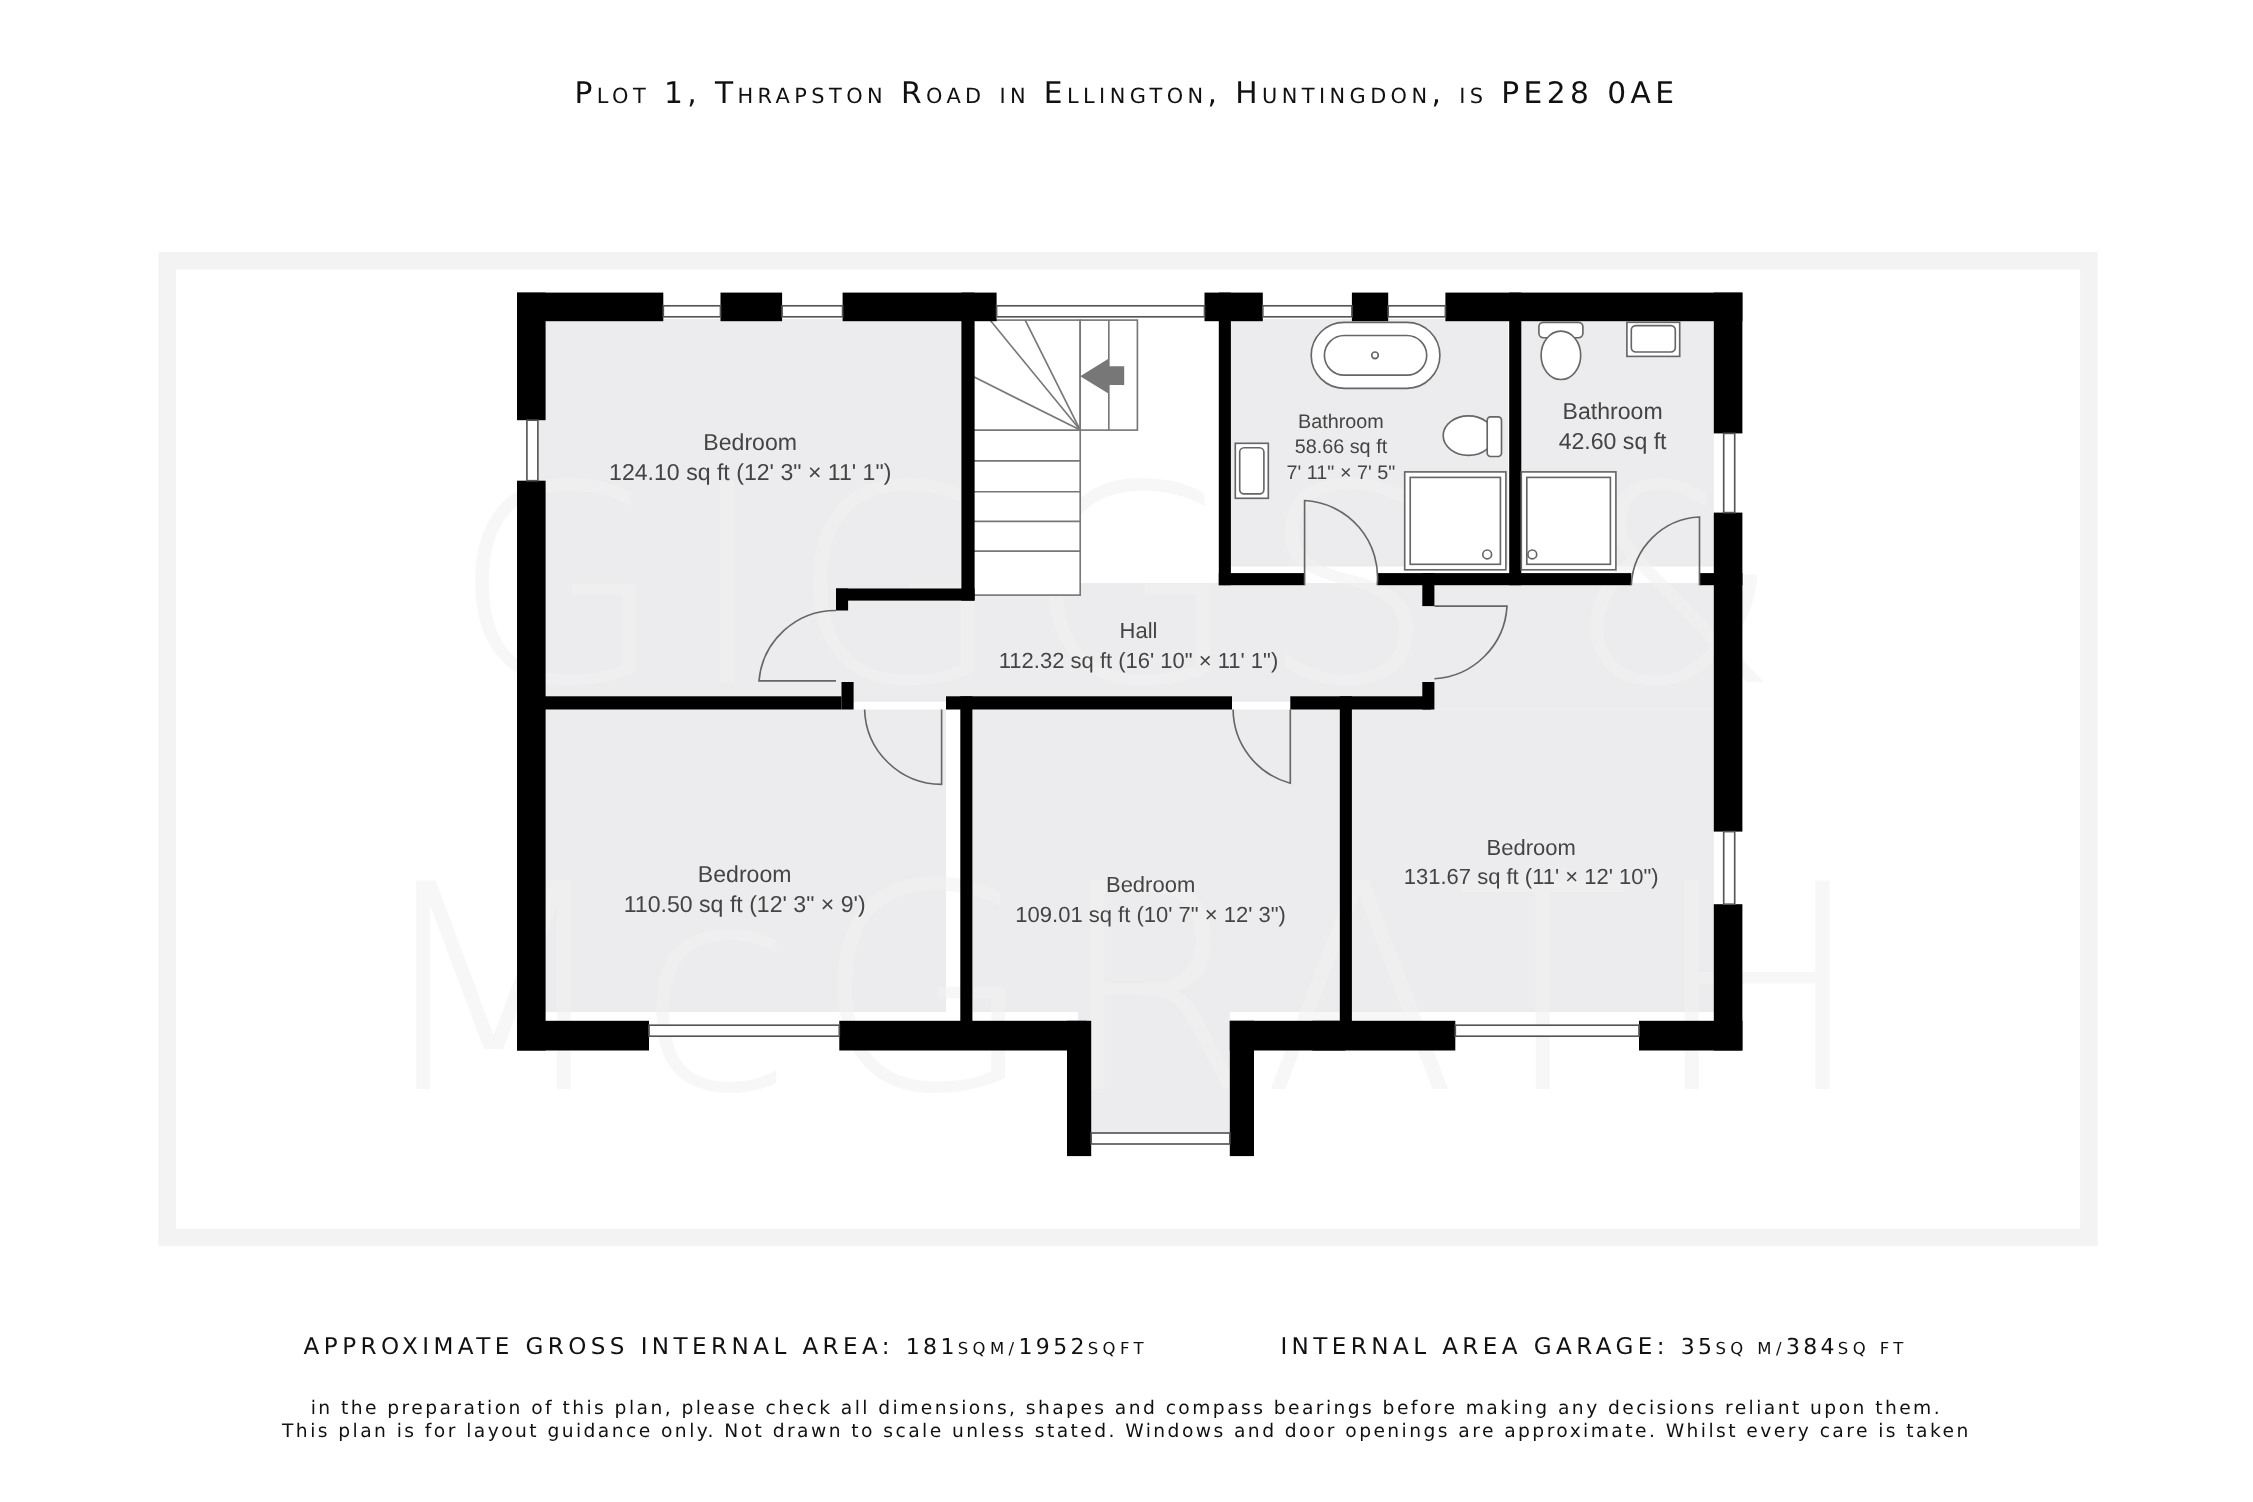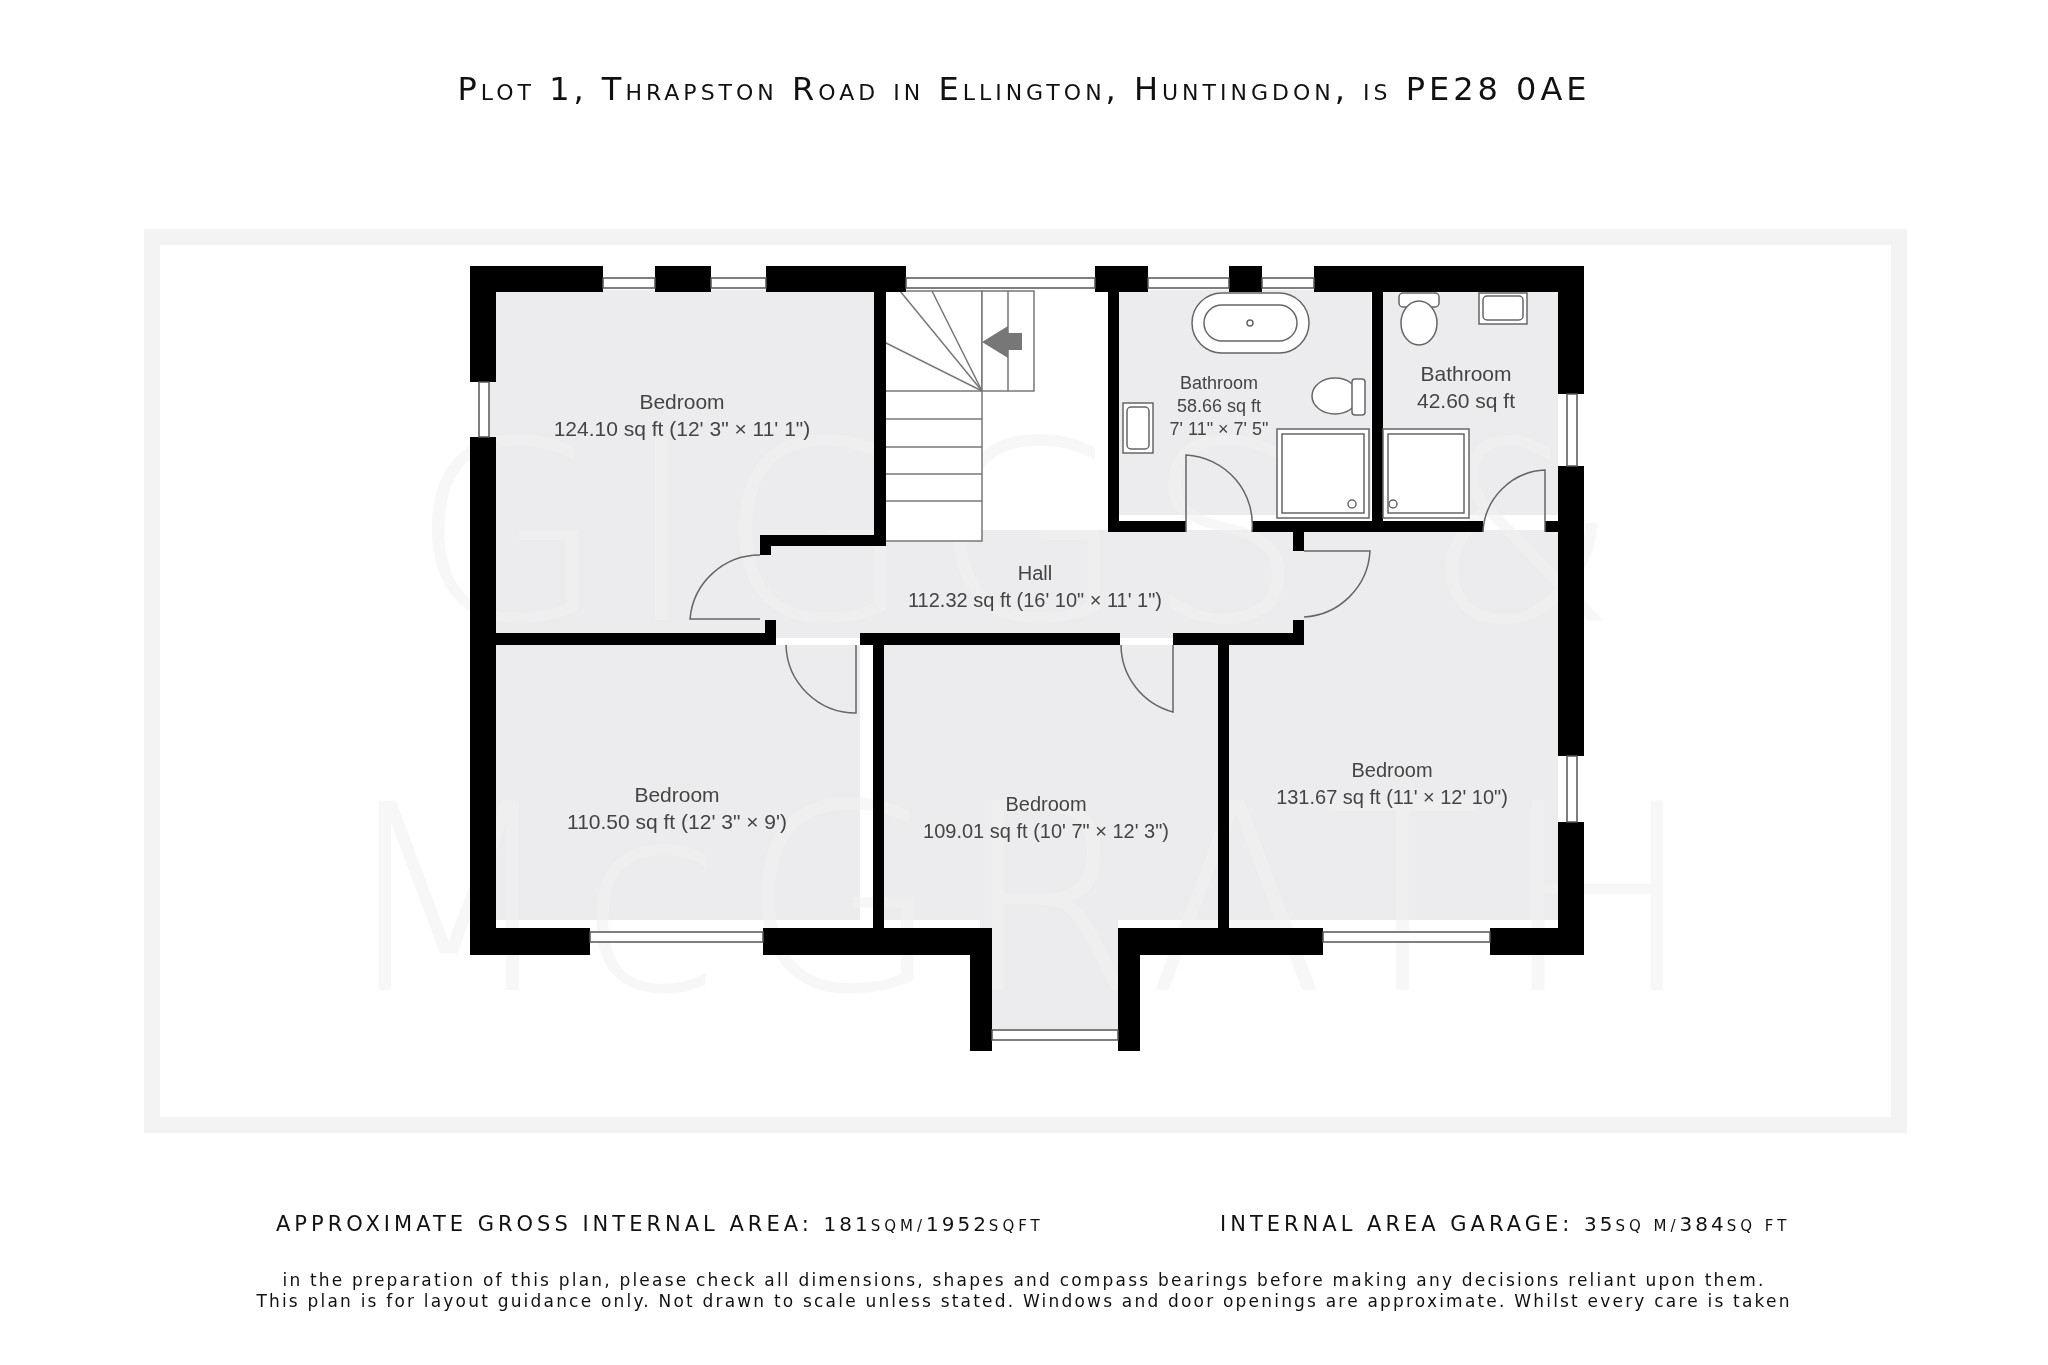--- a/index.html
+++ b/index.html
@@ -1,21 +1,21 @@
 <!DOCTYPE html>
 <html><head>
 <meta charset="utf-8">
 <style>
   html, body { margin:0; padding:0; background:#ffffff; }
   body { width:2048px; height:1365px; position:relative; overflow:hidden; font-family:"DejaVu Sans", sans-serif; color:#111; }
-  .title { position:absolute; top:70px; left:0; width:2048px; text-align:center; font-size:32px; letter-spacing:4px; font-variant:small-caps; color:#111; }
+  .title { position:absolute; top:70px; left:0; width:2048px; text-align:center; font-size:27px; letter-spacing:4px; font-variant:small-caps; color:#111; }
   .plan { position:absolute; left:0; top:0; width:2048px; height:1365px; }
   .areas { position:absolute; top:1212px; left:0; width:2048px; font-size:21px; letter-spacing:4px; color:#111; text-transform:uppercase; }
   .areas .a1 { position:absolute; left:276px; }
-  .areas .a2 { position:absolute; left:1220px; }
+  .areas .a2 { position:absolute; left:1164px; }
   .areas .big { font-size:20px; letter-spacing:3px; font-weight:normal;margin-top:48px; }
   .areas .unit { font-size:15px; }
   .disclaimer { position:absolute; top:1270px; left:0; width:2048px; text-align:center; font-size:17px; letter-spacing:2.2px; line-height:21px; color:#111; }
   .rlabel { font-family:"Liberation Sans", sans-serif; fill:#444; text-anchor:middle; }
   .wm { font-family:"DejaVu Sans", sans-serif; fill:#f2f2f2; font-weight:300; }
 </style>
 </head>
 <body>
 
 <div class="title">Plot 1, Thrapston Road in Ellington, Huntingdon, is PE28 0AE</div>

